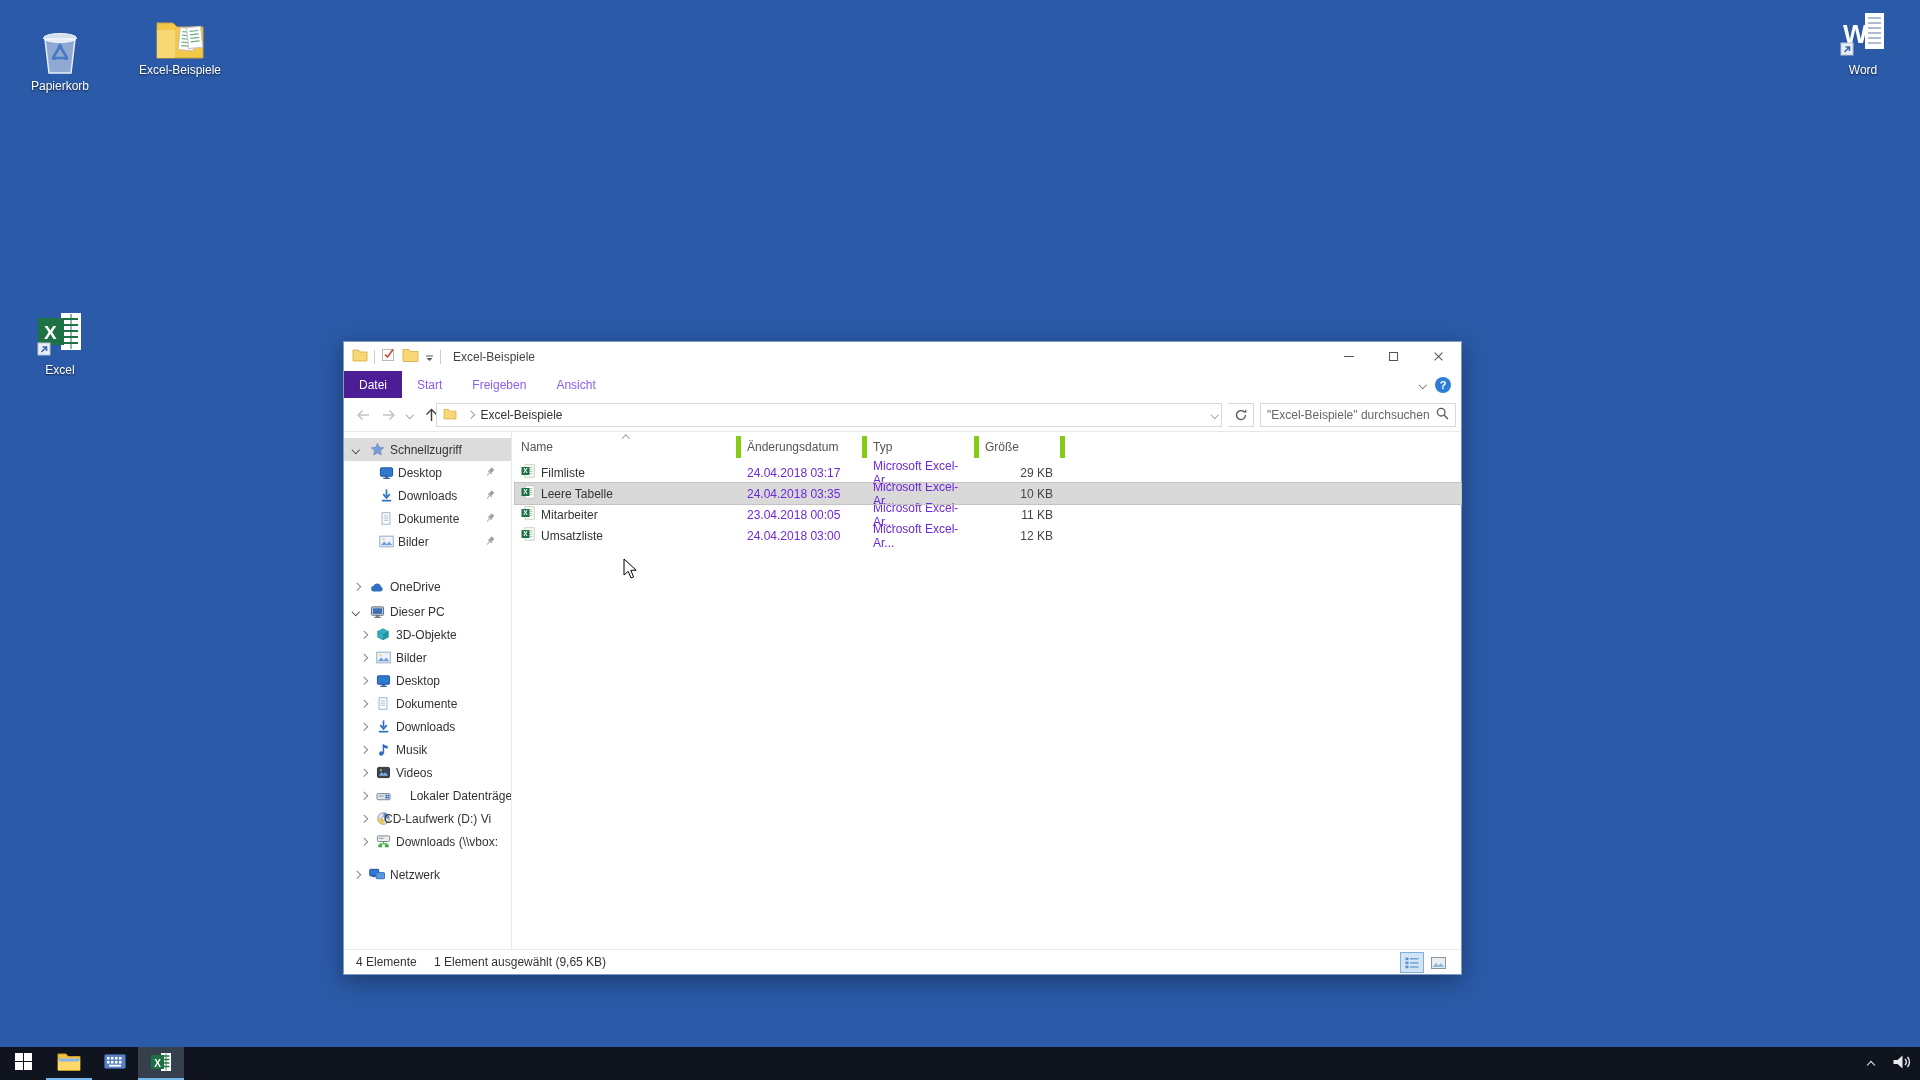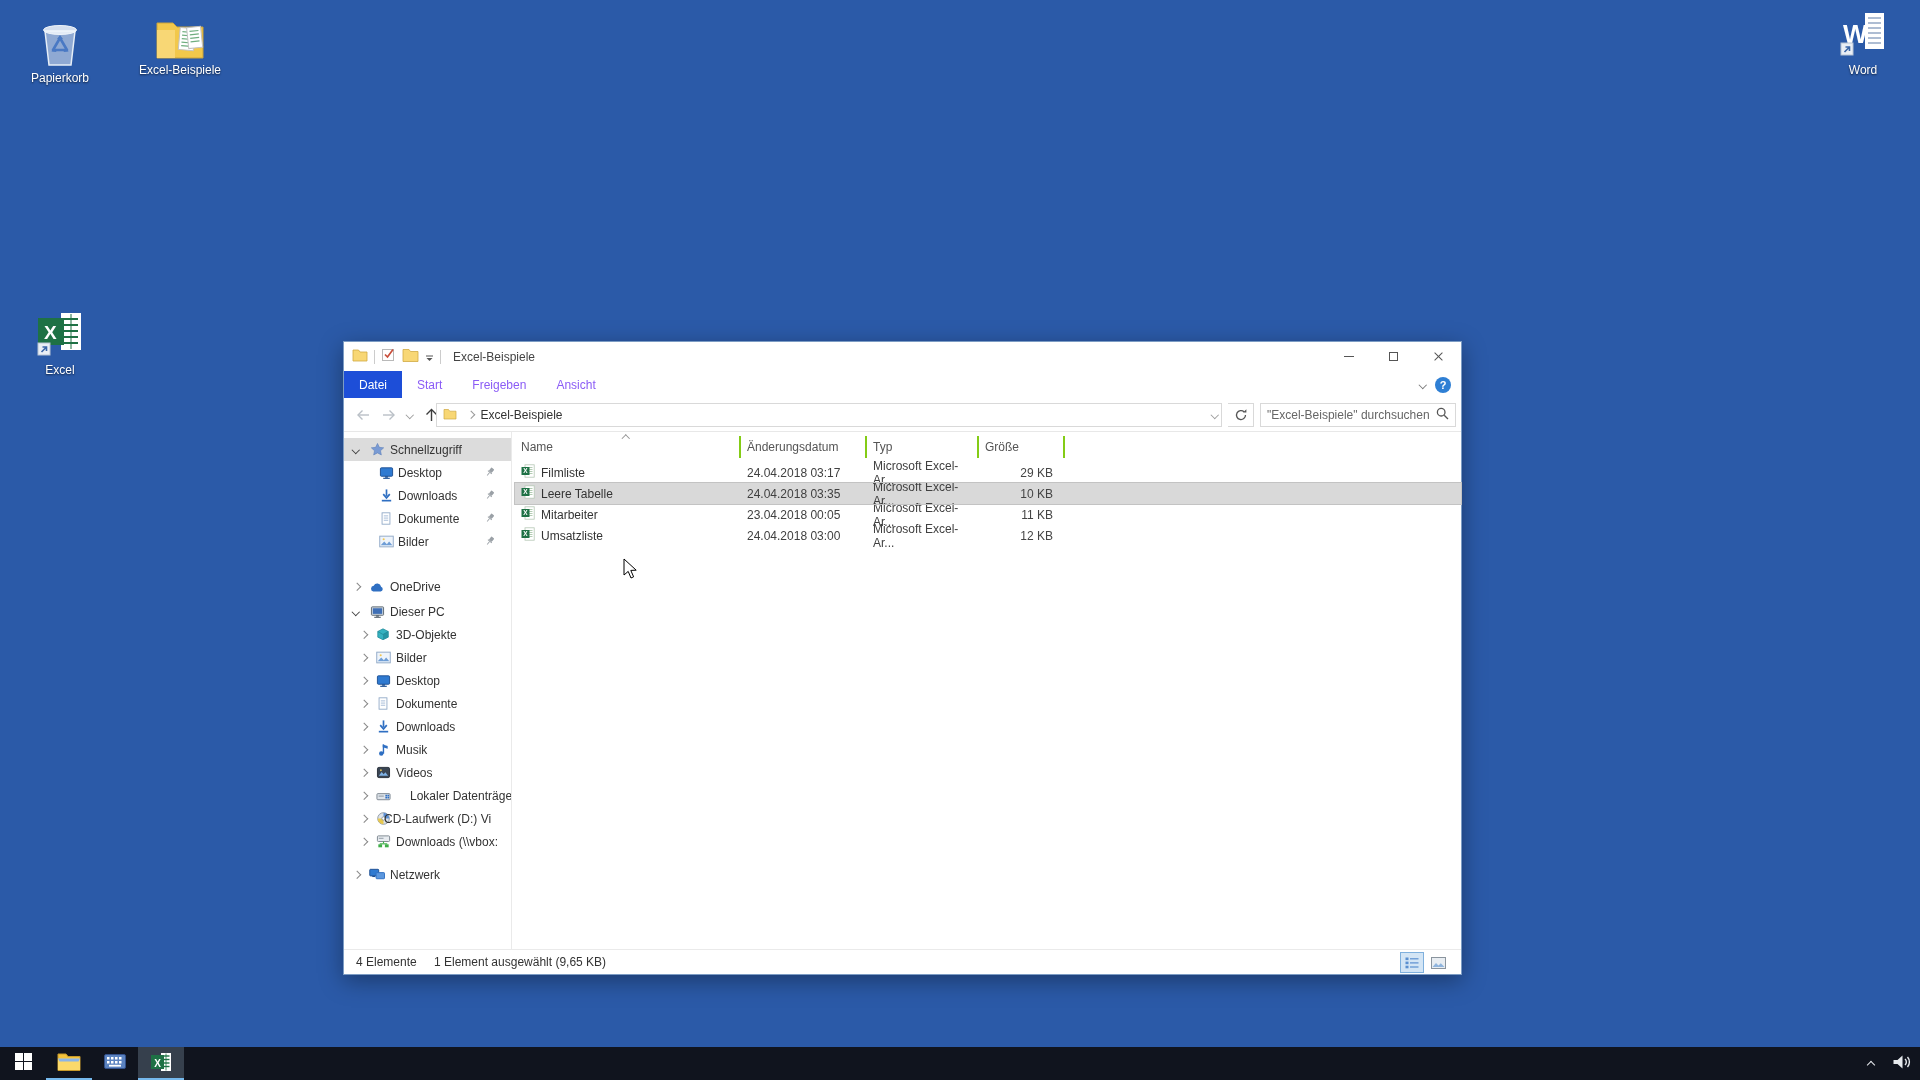--- a/index.html
+++ b/index.html
@@ -21,21 +21,21 @@
   .win-controls { position:absolute; right:0; top:0; height:29px; display:flex; }
   .wc-btn { width:45px; height:29px; display:flex; align-items:center; justify-content:center; }
   .min-glyph { width:10px; height:1px; background:#555; }
   .max-glyph { width:9px; height:9px; border:1px solid #555; }
   .x-glyph { position:relative; width:11px; height:11px; }
   .x-glyph::before,.x-glyph::after { content:""; position:absolute; left:5px; top:0; width:1px; height:11px; background:#555; }
   .x-glyph::before { transform:rotate(45deg); } .x-glyph::after { transform:rotate(-45deg); }
 
   .tabrow { position:absolute; left:0; top:29px; right:0; height:27px; background:#fff; display:flex; align-items:stretch; }
   .tab { font-size:12px; color:#8b5cf6; padding:0 15px; display:flex; align-items:center; }
-  .tab.active { background:#1d4ed8; color:#fff; }
+  .tab.active { background:#4c1d95; color:#fff; }
   .ribbon-right { position:absolute; right:10px; top:29px; height:27px; display:flex; align-items:center; gap:10px; }
   .help-circle { width:16px; height:16px; border-radius:50%; background:#2e7fd4; color:#fff; font-size:11px; font-weight:bold;
                  display:flex; align-items:center; justify-content:center; }
 
   .addr-row { position:absolute; left:0; top:56px; right:0; height:34px; background:#fff; border-bottom:1px solid #e8e8e8;
               display:flex; align-items:center; }
   .nav-btn { height:24px; display:flex; align-items:center; justify-content:center; }
   .addr-box { position:absolute; left:92px; top:5px; width:786px; height:24px; border:1px solid #d9d9d9; background:#fff;
               display:flex; align-items:center; font-size:12px; color:#333; padding:0 4px; }
   .refresh-btn { position:absolute; left:884px; top:5px; width:26px; height:24px; border:1px solid #d9d9d9; border-left:none;
@@ -53,30 +53,30 @@
   .navrow .nicon { position:absolute; width:16px; height:16px; display:flex; align-items:center; justify-content:center; }
   .navrow .nlabel { position:absolute; white-space:nowrap; }
   .navrow .pin { position:absolute; right:16px; }
   .cv { display:block; width:5.5px; height:5.5px; border-right:1.3px solid #8a8a8a; border-bottom:1.3px solid #8a8a8a; }
   .cv.right { transform:rotate(-45deg); }
   .cv.down { transform:rotate(45deg); border-color:#3c3c3c; }
   .gap8 { margin-top:22px; } .gap5 { margin-top:2px; } .gap9 { margin-top:10px; }
 
   .filearea { position:relative; flex:1; }
   .fl-header { position:absolute; left:3px; top:4px; height:22px; display:flex; font-size:12px; color:#555; }
-  .hcell { display:flex; align-items:center; padding-left:6px; border-right:2px solid #84cc16; position:relative; }
+  .hcell { display:flex; align-items:center; padding-left:6px; border-right:5px solid #84cc16; position:relative; }
   .c-name { width:226px; } .c-date { width:126px; } .c-type { width:112px; } .c-size { width:86px; }
   .sort-chev { position:absolute; left:108px; top:0px; }
   .sort-chev .cv { transform:rotate(-135deg); border-color:#909090; }
   .fl-rows { position:absolute; left:3px; top:30px; right:0; }
   .fl-row { display:flex; height:21px; align-items:center; font-size:12px; color:#333; }
   .fl-row.selected { background:#d9d9d9; outline:1px solid #c3c3c3; }
   .cell { display:flex; align-items:center; height:100%; }
   .cell.c-name { padding-left:6px; gap:6px; }
-  .cell.c-date,.cell.c-type { padding-left:6px; color:#404040; }
+  .cell.c-date,.cell.c-type { padding-left:6px; color:#6d28d9; }
   .cell.c-size { justify-content:flex-end; padding-right:12px; color:#444; }
 
   .statusbar { position:absolute; left:0; bottom:0; right:0; height:25px; background:#fff; border-top:1px solid #eaeaea;
                display:flex; align-items:center; font-size:12px; color:#333; }
   .sb-count { margin-left:12px; width:70px; }
   .sb-sel { margin-left:8px; }
   .sb-views { position:absolute; right:12px; top:3px; display:flex; gap:4px; }
   .view-btn { width:22px; height:19px; display:flex; align-items:center; justify-content:center; }
   .view-btn.active { background:#d3e5f5; outline:1px solid #7fb0dd; }
 
@@ -86,21 +86,21 @@
   .tb-btn.running { box-shadow:inset 0 -2px 0 #76b9ed; }
   .tb-btn.active-tile { background:#36404d; }
   .tray { position:absolute; right:8px; top:0; height:33px; display:flex; align-items:center; gap:18px; }
   .cv-up { display:block; width:6px; height:6px; border-right:1.4px solid #e6e9ed; border-bottom:1.4px solid #e6e9ed; transform:rotate(-135deg); margin-top:3px; }
 
   .cursor { position:absolute; left:623px; top:558px; pointer-events:none; }
 </style>
 </head>
 <body>
 
-<div class="dicon" style="left:10px;top:16px">
+<div class="dicon" style="left:10px;top:24px">
   <div class="dicon-img">
     <svg width="44" height="48" viewBox="0 0 44 48">
       <path d="M7 11 L11 45 L33 45 L37 11 Z" fill="rgba(225,235,246,0.55)" stroke="#e6eef7" stroke-width="1.5"></path>
       <ellipse cx="22" cy="10" rx="16.5" ry="4.5" fill="rgba(242,247,252,0.85)" stroke="#eef4fa" stroke-width="1"></ellipse>
       <path d="M22 18 L29 30 H15 Z" fill="none" stroke="#4a79c4" stroke-width="2.6" stroke-linejoin="round"></path>
       <path d="M22 15 l3 4 h-6 z" fill="#4a79c4"></path>
       <path d="M30.5 31.5 l-5 .5 2.5-4.5 z" fill="#4a79c4"></path>
       <path d="M13.5 31.5 l5 .5 -2.5-4.5 z" fill="#4a79c4"></path>
     </svg>
   </div>

